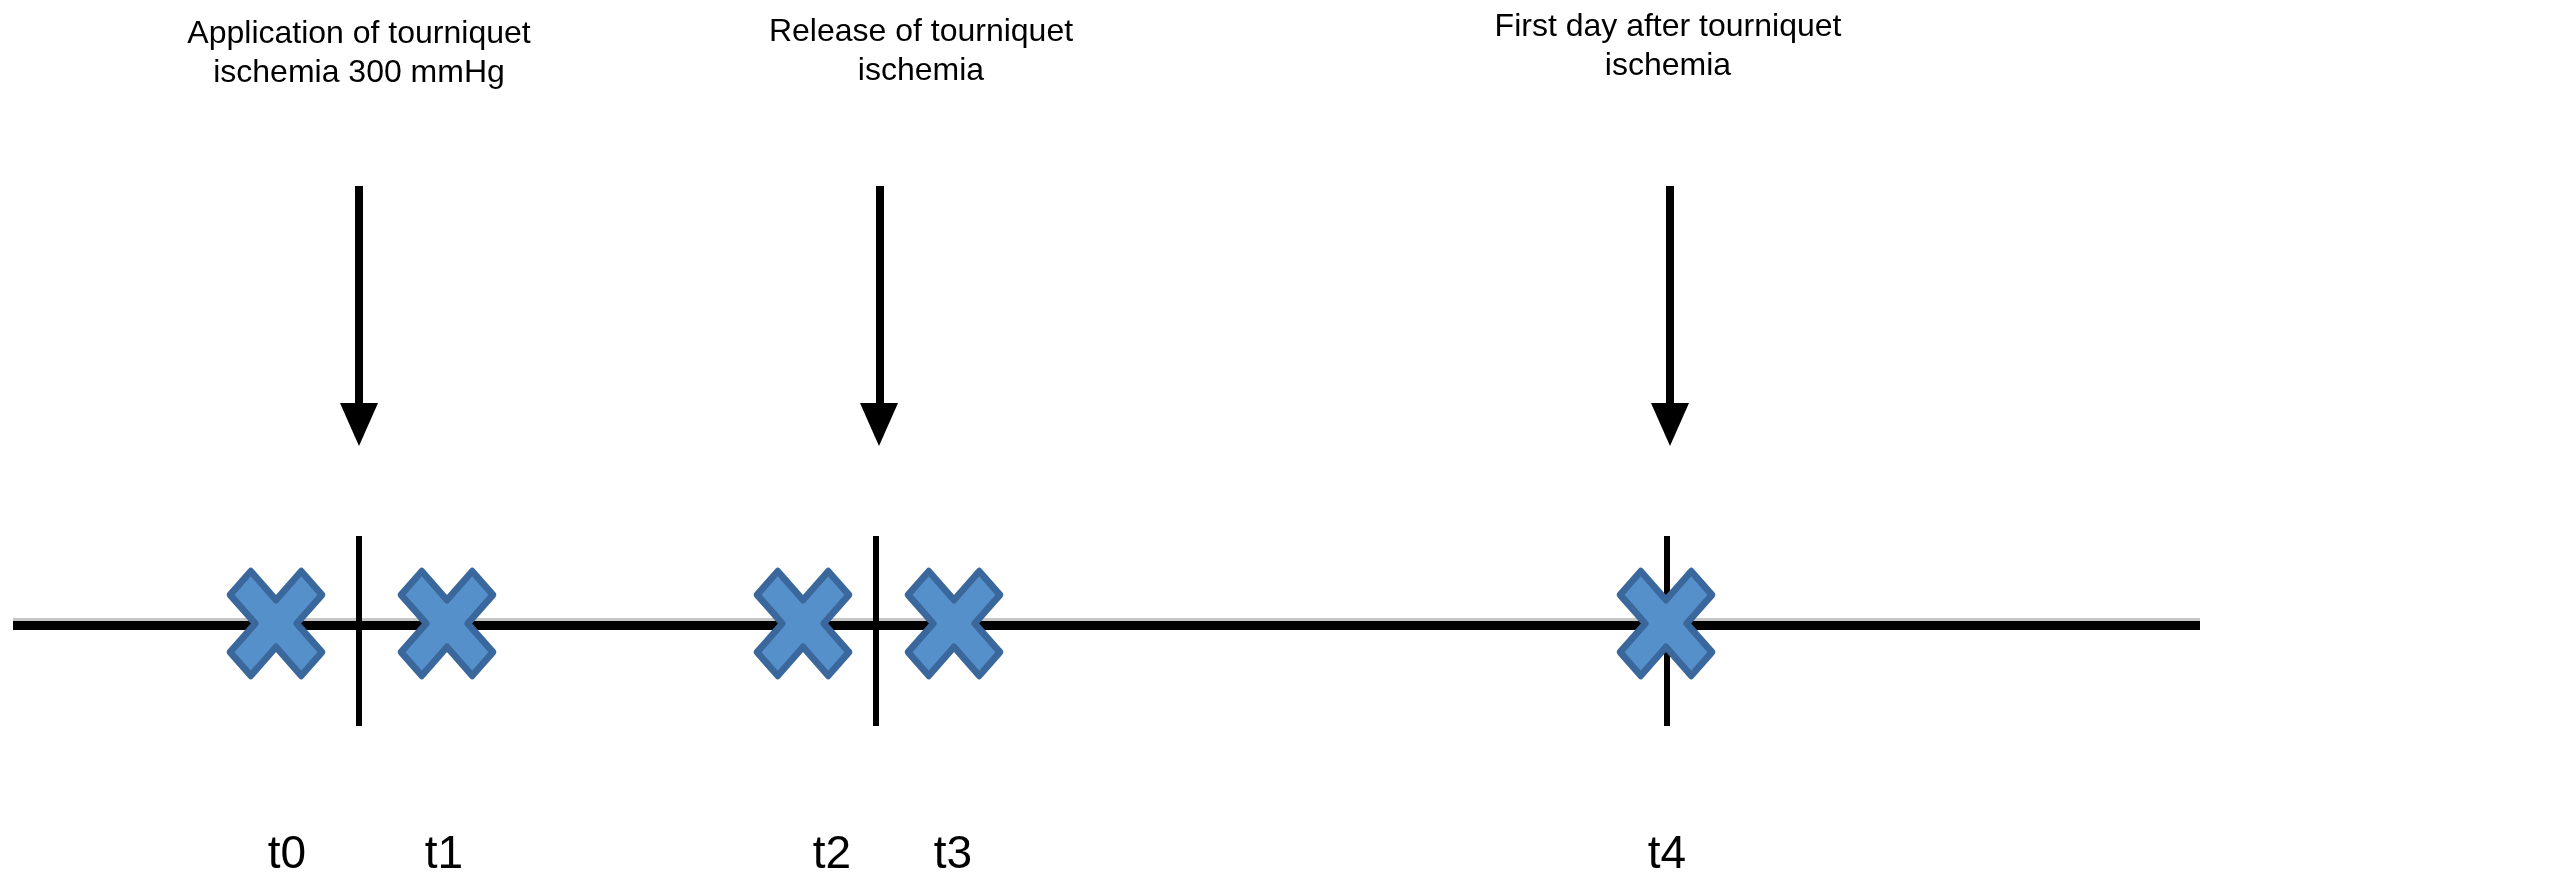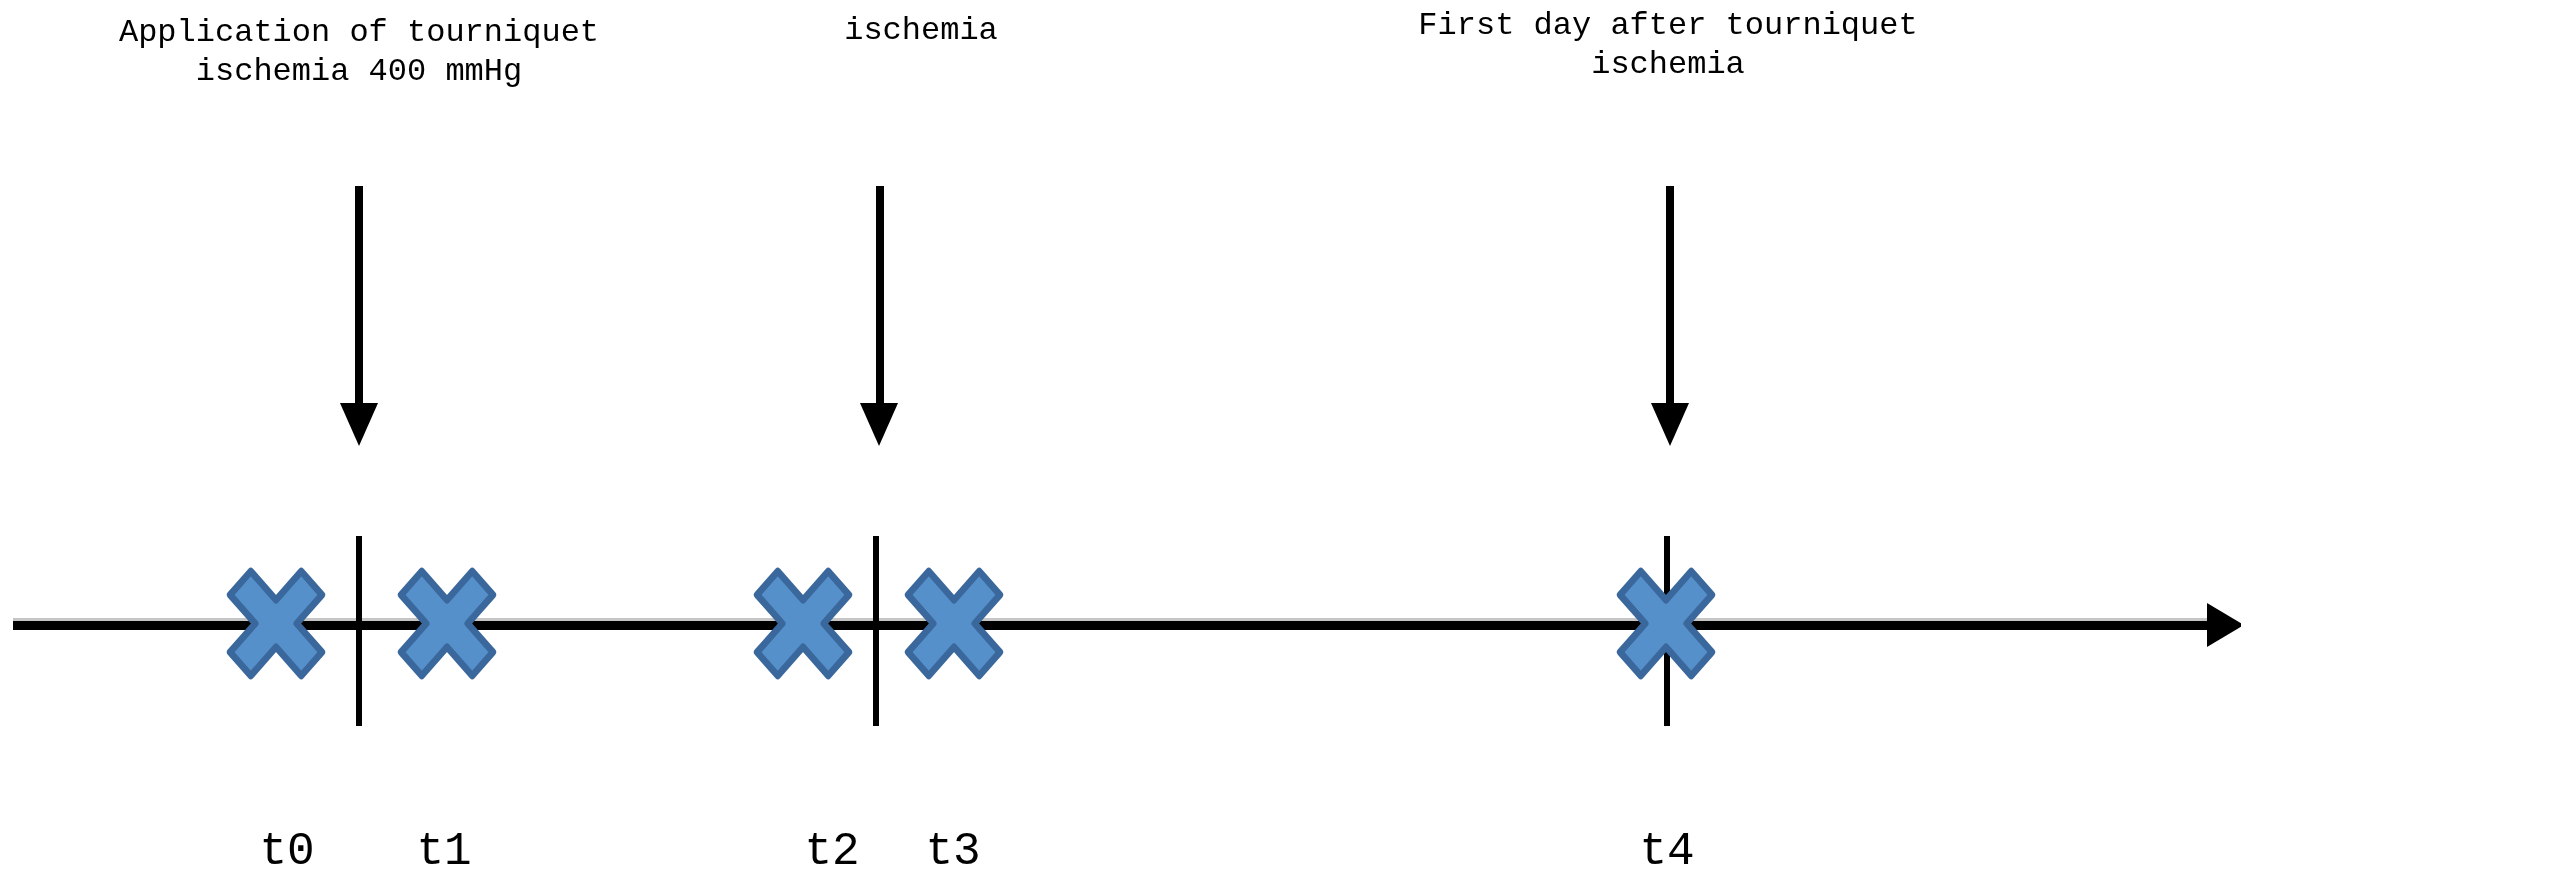--- a/index.html
+++ b/index.html
@@ -8,24 +8,23 @@
     --line:#000000;
     --text:#000000;
     --line-halo:#c6c6c6;
     --background:#ffffff;
   }
   html,body{margin:0;padding:0;background:#fff;}
   #canvas{
     position:relative;
     width:2200px;height:873px;
     background:var(--background);
-    font-family:Liberation Mono, monospace;
+    font-family:Liberation Sans, sans-serif;
     color:var(--text);
     overflow:hidden;
-    padding-left:41px;
   }
   
   .annotation{
     position:absolute;
     transform:translateX(-50%);
     text-align:center;
     font-size:32px;
     line-height:39px;
     white-space:nowrap;
     color:var(--text);
@@ -99,23 +98,24 @@
     color:var(--text);
   }
 </style>
 </head>
 <body>
 
 <div id="canvas">
 
   <div class="annotation" style="left:359px;top:12.5px">
     <div>Application of tourniquet</div>
-    <div>ischemia 400 mmHg</div>
+    <div>ischemia 300 mmHg</div>
   </div>
   <div class="annotation" style="left:921px;top:11px">
+    <div>Release of tourniquet</div>
     <div>ischemia</div>
   </div>
   <div class="annotation" style="left:1668px;top:5.6px">
     <div>First day after tourniquet</div>
     <div>ischemia</div>
   </div>
 
   <div>
     <div class="varrow-shaft" style="left:355px"></div>
     <div class="varrow-head" style="left:340px"></div>

